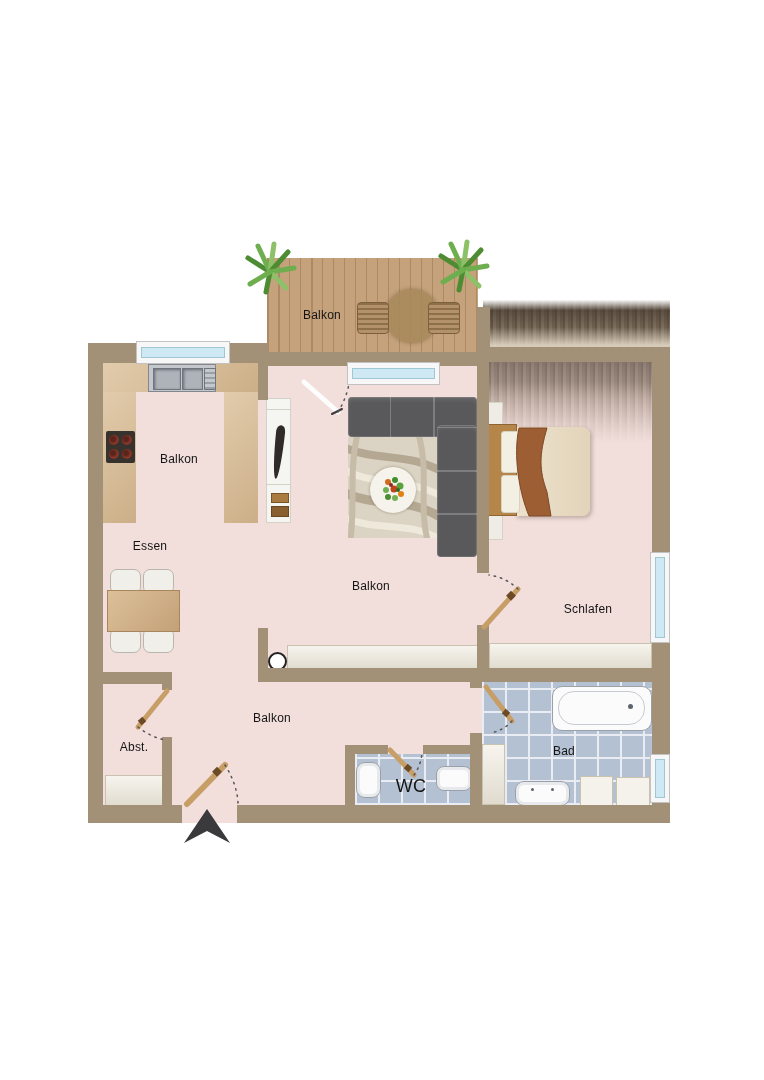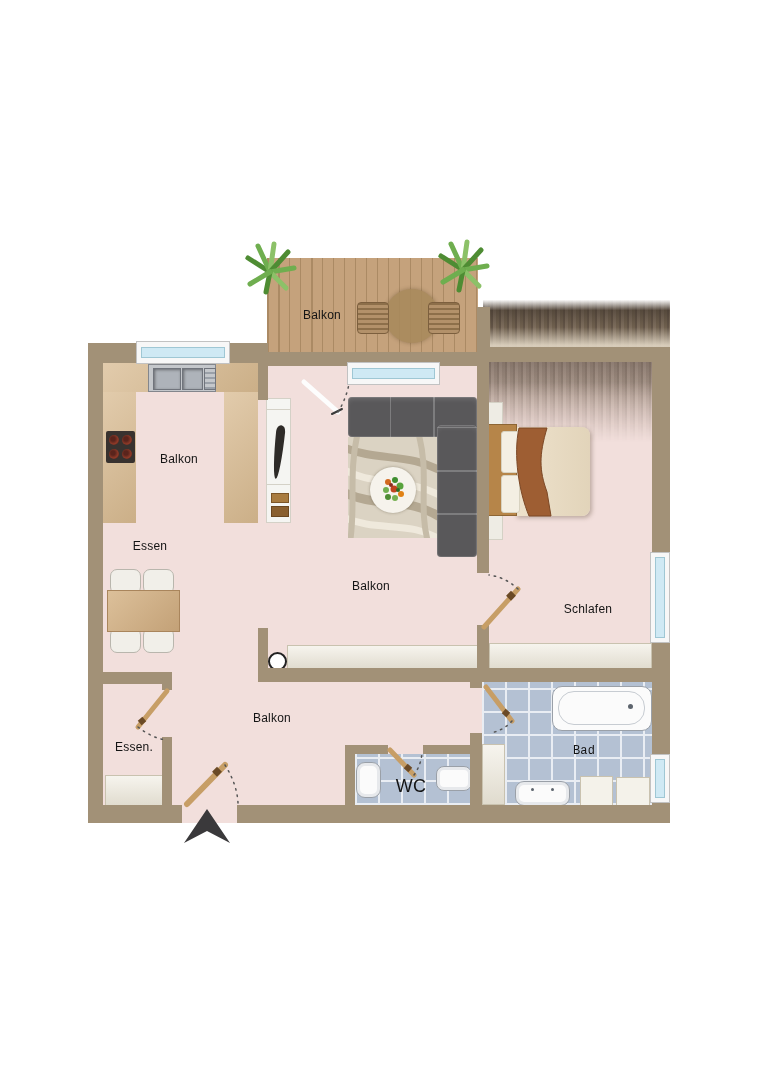--- a/index.html
+++ b/index.html
@@ -161,23 +161,23 @@
   <div class="win" style="left:650px;top:754px;width:18px;height:47px;">
     <div class="glass" style="left:4px;top:4px;width:8px;height:37px;"></div>
   </div>
 
   <div class="label" style="left:322px;top:315px;">Balkon</div>
   <div class="label" style="left:179px;top:459px;">Balkon</div>
   <div class="label" style="left:150px;top:546px;">Essen</div>
   <div class="label" style="left:371px;top:586px;">Balkon</div>
   <div class="label" style="left:576px;top:609px;margin-left:12px;">Schlafen</div>
   <div class="label" style="left:272px;top:718px;">Balkon</div>
-  <div class="label" style="left:134px;top:747px;">Essen.</div>
+  <div class="label" style="left:134px;top:747px;">Abst.</div>
   <div class="label" style="left:411px;top:786px;font-size:18px;">WC</div>
-  <div class="label" style="left:584px;top:751px;font-family:Liberation Mono, monospace;">Bad</div>
+  <div class="label" style="left:564px;top:751px;">Bad</div>
 
   <svg class="overlay" width="764" height="1080">
 
     <path d="M519,428 L547,428 C539,455 539,470 547,492 L551,516 L529,516 C519,492 513,455 519,428 Z" fill="#9e5e33" stroke="#7c4826" stroke-width="1"></path>
 
     <g stroke-linecap="round">
       <line x1="167" y1="691" x2="138" y2="727" stroke="#c79e66" stroke-width="5"></line>
       <rect x="139" y="718" width="6" height="6" fill="#6b4a26" transform="rotate(-40 142 721)"></rect>
       <path d="M138,727 Q152,738 166,740" fill="none" stroke="#555" stroke-width="1.5" stroke-dasharray="1.5 5"></path>
     </g>

